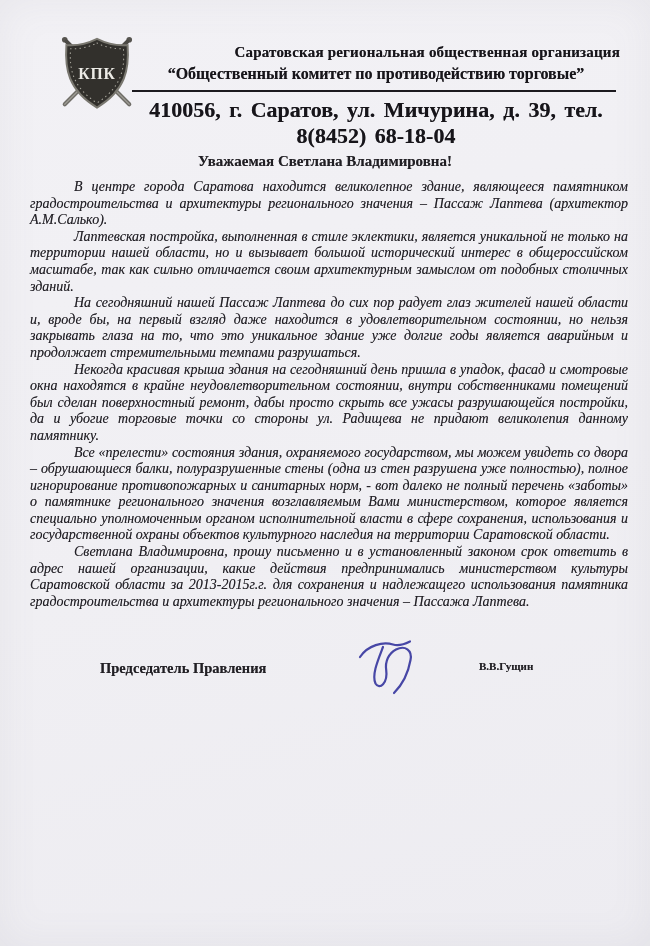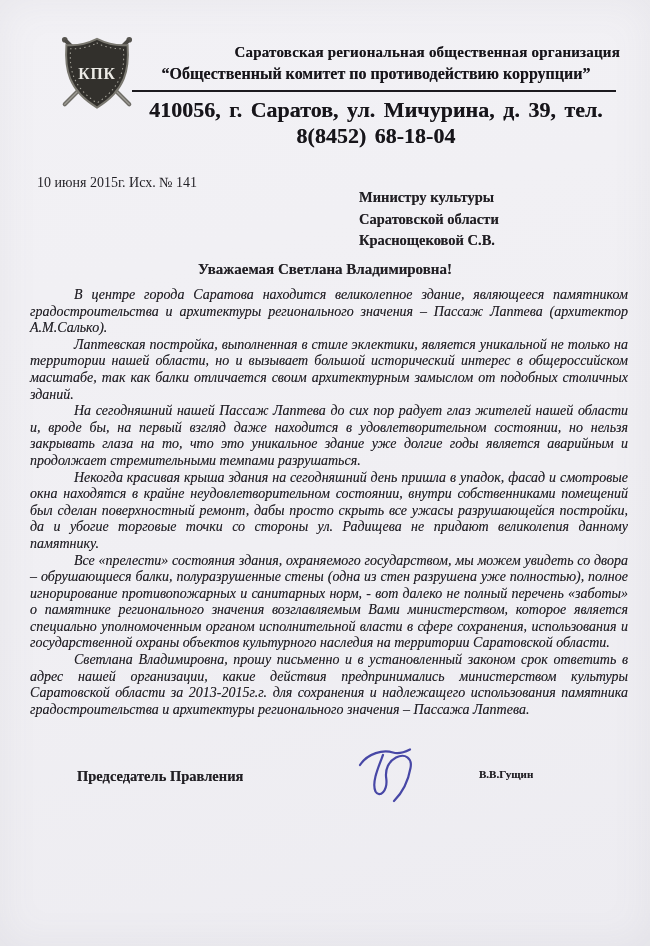--- a/index.html
+++ b/index.html
@@ -29,21 +29,21 @@
   .addressee{position:absolute;left:359px;top:12px;font-weight:bold;font-size:14.5px;
     line-height:21.5px;text-shadow:0 0 0.5px rgba(23,21,26,0.55);}
   
   .salutation{margin-top:4px;text-align:center;font-weight:bold;font-size:15px;
     text-shadow:0 0 0.5px rgba(23,21,26,0.55);}
   .body-text{margin-top:9px;padding:0 22px 0 30px;font-style:italic;}
   .body-text p{margin:0;font-size:14px;line-height:16.6px;text-align:justify;
     text-indent:44px;color:#232127;text-shadow:0 0 0.55px rgba(35,33,39,0.5);}
   
   .signature-row{position:relative;margin-top:34px;height:64px;}
-  .sig-role{position:absolute;left:77px;top:16px;font-weight:bold;font-size:14.5px;
+  .sig-role{position:absolute;left:100px;top:16px;font-weight:bold;font-size:14.5px;
     text-shadow:0 0 0.5px rgba(23,21,26,0.55);}
   .sig-name{position:absolute;left:479px;top:16px;font-weight:bold;font-size:11px;
     text-shadow:0 0 0.5px rgba(23,21,26,0.55);text-align:right;}
   .sig-script{position:absolute;left:350px;top:-10px;width:92px;height:64px;}
   .logo-k-text{font-family:"Liberation Serif",serif;font-weight:bold;}
 </style>
 </head>
 <body>
 
 <div class="page">
@@ -67,40 +67,32 @@
           <line x1="77" y1="23" x2="13" y2="87" stroke="#9d9b94" stroke-width="1.6"></line>
         </g>
 
         <path d="M52,8 C64,14 78,16.5 89,15.5 C91,44 87,70 52,91 C17,70 13,44 15,15.5 C26,16.5 40,14 52,8 Z" fill="#32302c" stroke="#79776f" stroke-width="2.4"></path>
         <path d="M52,13 C62,18 74,20.5 84,19.8 C85.6,44 82,66 52,85.5 C22,66 18.4,44 20,19.8 C30,20.5 42,18 52,13 Z" fill="none" stroke="#a8a69d" stroke-width="1.3" stroke-dasharray="0.7 5" stroke-linecap="round"></path>
         <text x="52" y="57" text-anchor="middle" font-size="19" letter-spacing="1" fill="#ecebe6" class="logo-k-text">КПК</text>
       </svg>
     </div>
     <div class="org-text">
       <div class="org-line1">Саратовская региональная общественная организация</div>
-      <div class="org-line2">“Общественный комитет по противодействию коррупции”</div>
+      <div class="org-line2">“Общественный комитет по противодействию торговые”</div>
       <div class="lh-rule"></div>
       <div class="org-address">410056, г. Саратов, ул. Мичурина, д. 39, тел. 8(8452) 68-18-04</div>
     </div>
   </header>
 
-  <div class="meta-row">
-    <div class="date-ref">10 июня 2015г. Исх. № 141</div>
-    <div class="addressee">
-      <div>Министру культуры</div>
-      <div>Саратовской области</div>
-      <div>Краснощековой С.В.</div>
-    </div>
-  </div>
 
   <div class="salutation">Уважаемая Светлана Владимировна!</div>
 
   <div class="body-text">
     <p>В центре города Саратова находится великолепное здание, являющееся памятником градостроительства и архитектуры регионального значения – Пассаж Лаптева (архитектор А.М.Салько).</p>
-    <p>Лаптевская постройка, выполненная в стиле эклектики, является уникальной не только на территории нашей области, но и вызывает большой исторический интерес в общероссийском масштабе, так как балки отличается своим архитектурным замыслом от подобных столичных зданий.</p>
+    <p>Лаптевская постройка, выполненная в стиле эклектики, является уникальной не только на территории нашей области, но и вызывает большой исторический интерес в общероссийском масштабе, так как сильно отличается своим архитектурным замыслом от подобных столичных зданий.</p>
     <p>На сегодняшний нашей Пассаж Лаптева до сих пор радует глаз жителей нашей области и, вроде бы, на первый взгляд даже находится в удовлетворительном состоянии, но нельзя закрывать глаза на то, что это уникальное здание уже долгие годы является аварийным и продолжает стремительными темпами разрушаться.</p>
     <p>Некогда красивая крыша здания на сегодняшний день пришла в упадок, фасад  и смотровые окна находятся в крайне неудовлетворительном состоянии, внутри собственниками помещений был сделан поверхностный ремонт, дабы просто скрыть все ужасы разрушающейся постройки, да и убогие торговые точки со стороны ул. Радищева не придают великолепия данному памятнику.</p>
     <p>Все «прелести» состояния здания, охраняемого государством, мы можем увидеть со двора – обрушающиеся балки, полуразрушенные стены (одна из стен разрушена уже полностью), полное игнорирование противопожарных и санитарных норм, - вот далеко не полный перечень «заботы» о памятнике регионального значения возглавляемым Вами министерством, которое является специально уполномоченным органом исполнительной власти в сфере сохранения, использования и государственной охраны объектов культурного наследия на территории Саратовской области.</p>
     <p>Светлана Владимировна, прошу письменно и в установленный законом срок ответить в адрес нашей организации, какие действия предпринимались министерством культуры Саратовской области за 2013-2015г.г. для сохранения и надлежащего использования памятника градостроительства и архитектуры регионального значения – Пассажа Лаптева.</p>
   </div>
 
   <div class="signature-row">
     <div class="sig-role">Председатель Правления</div>
     <svg class="sig-script" viewBox="0 0 92 64">
       <g fill="none" stroke-width="2.2" stroke-linecap="round" stroke-linejoin="round" stroke="#4747a6">

